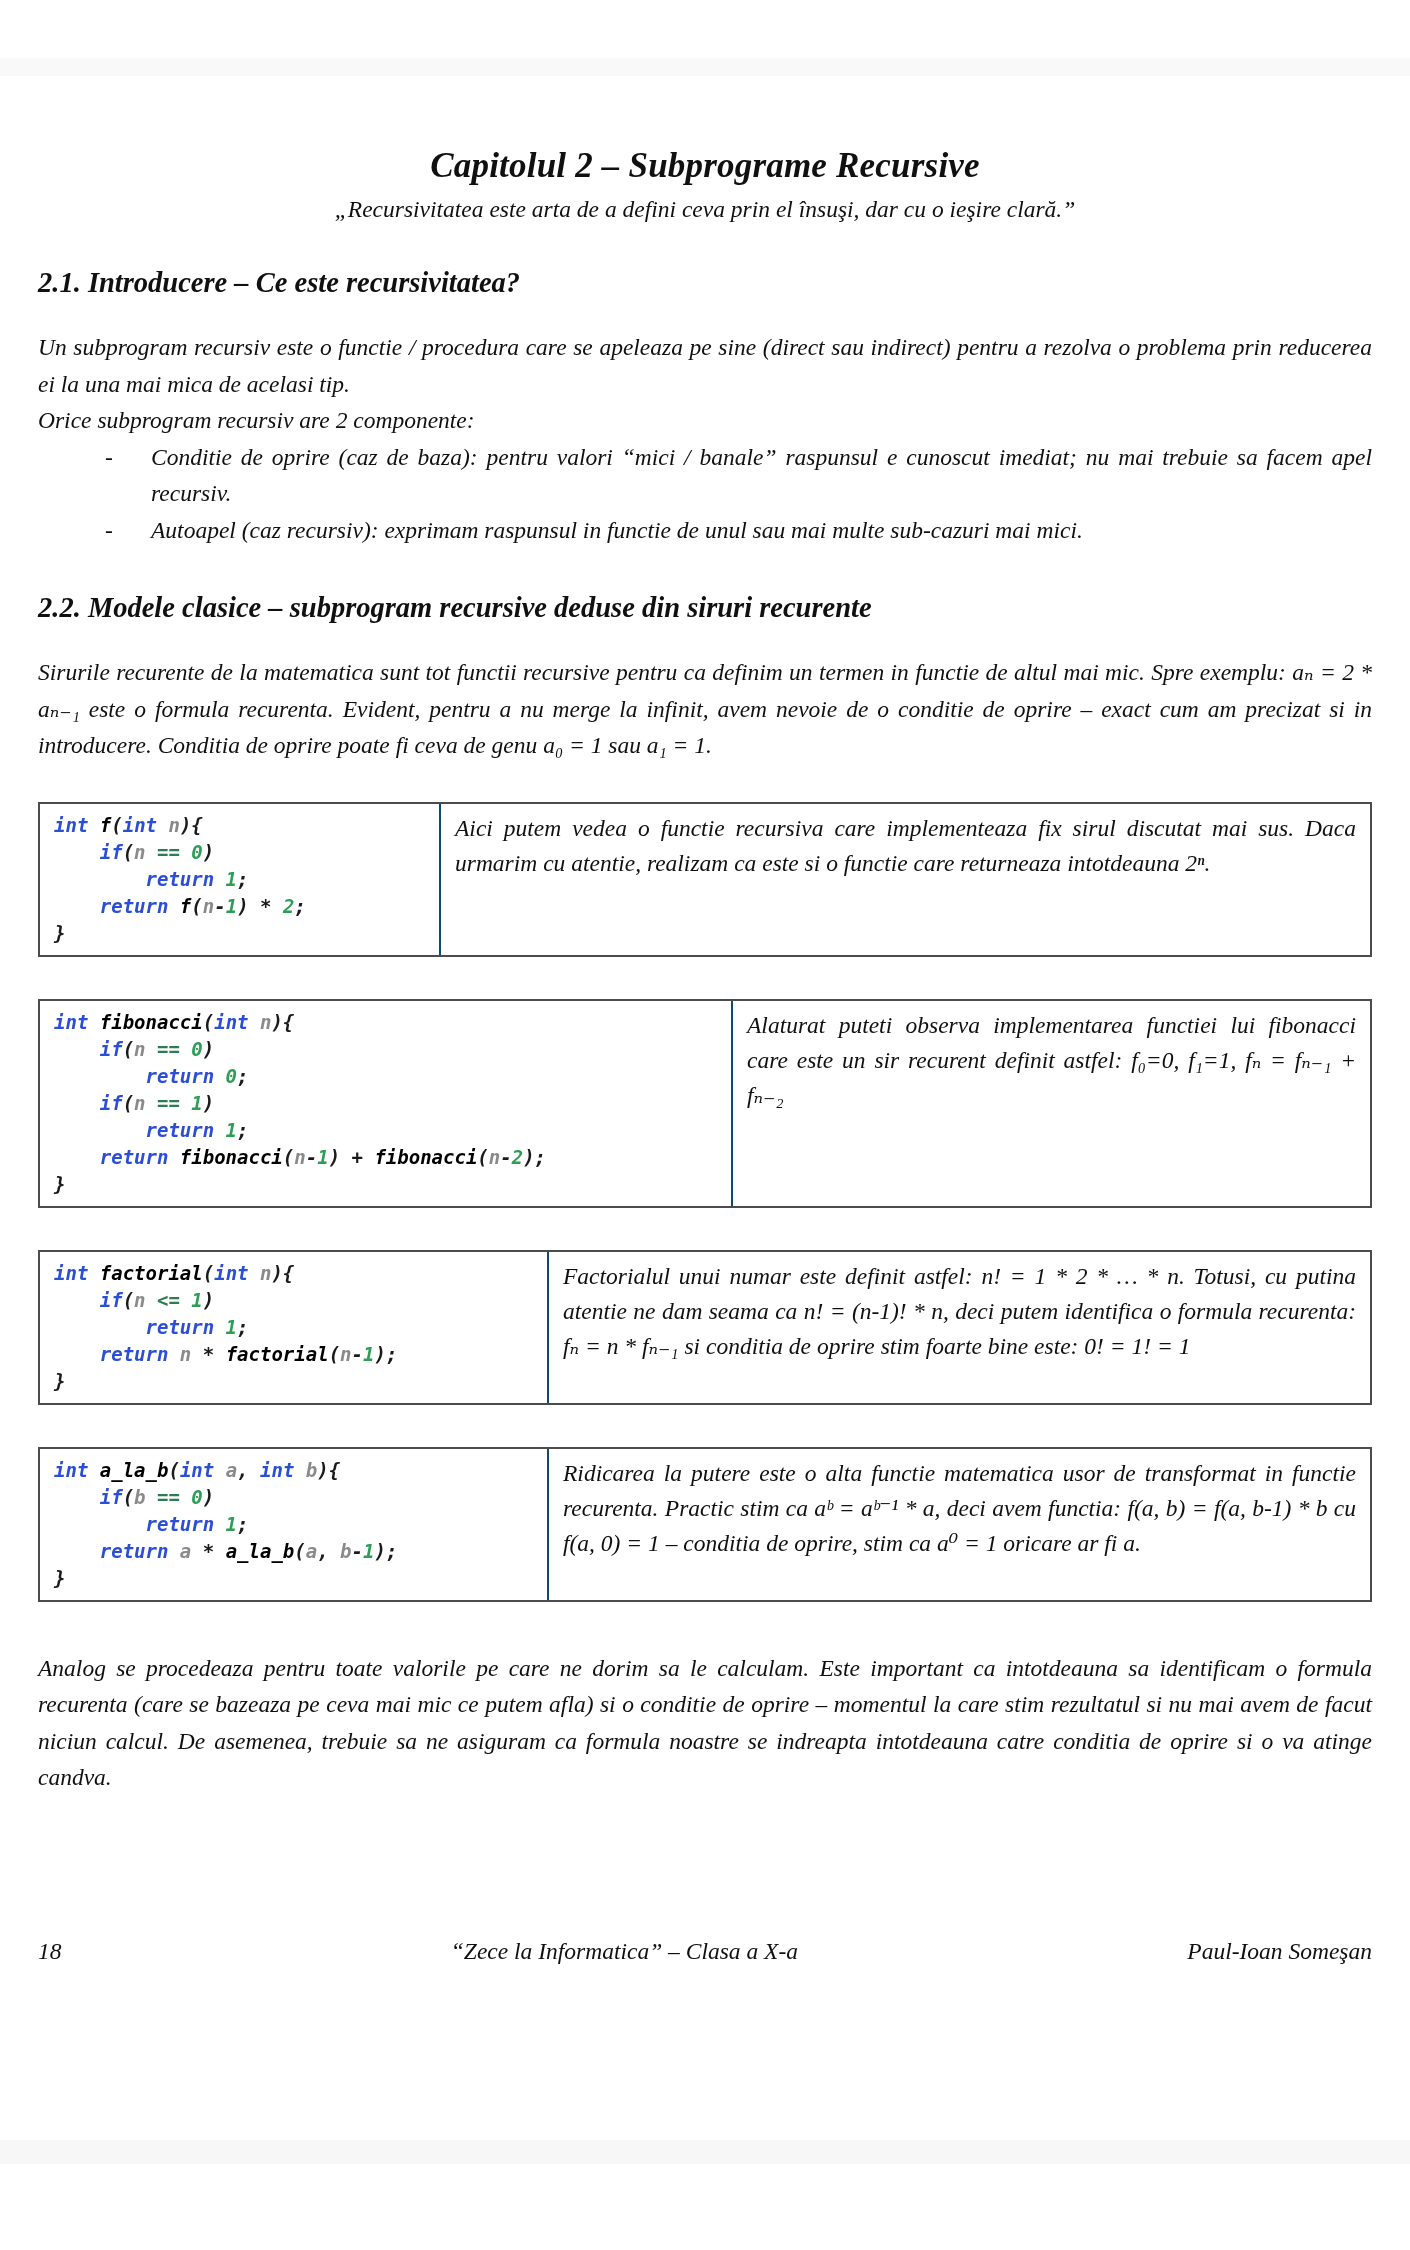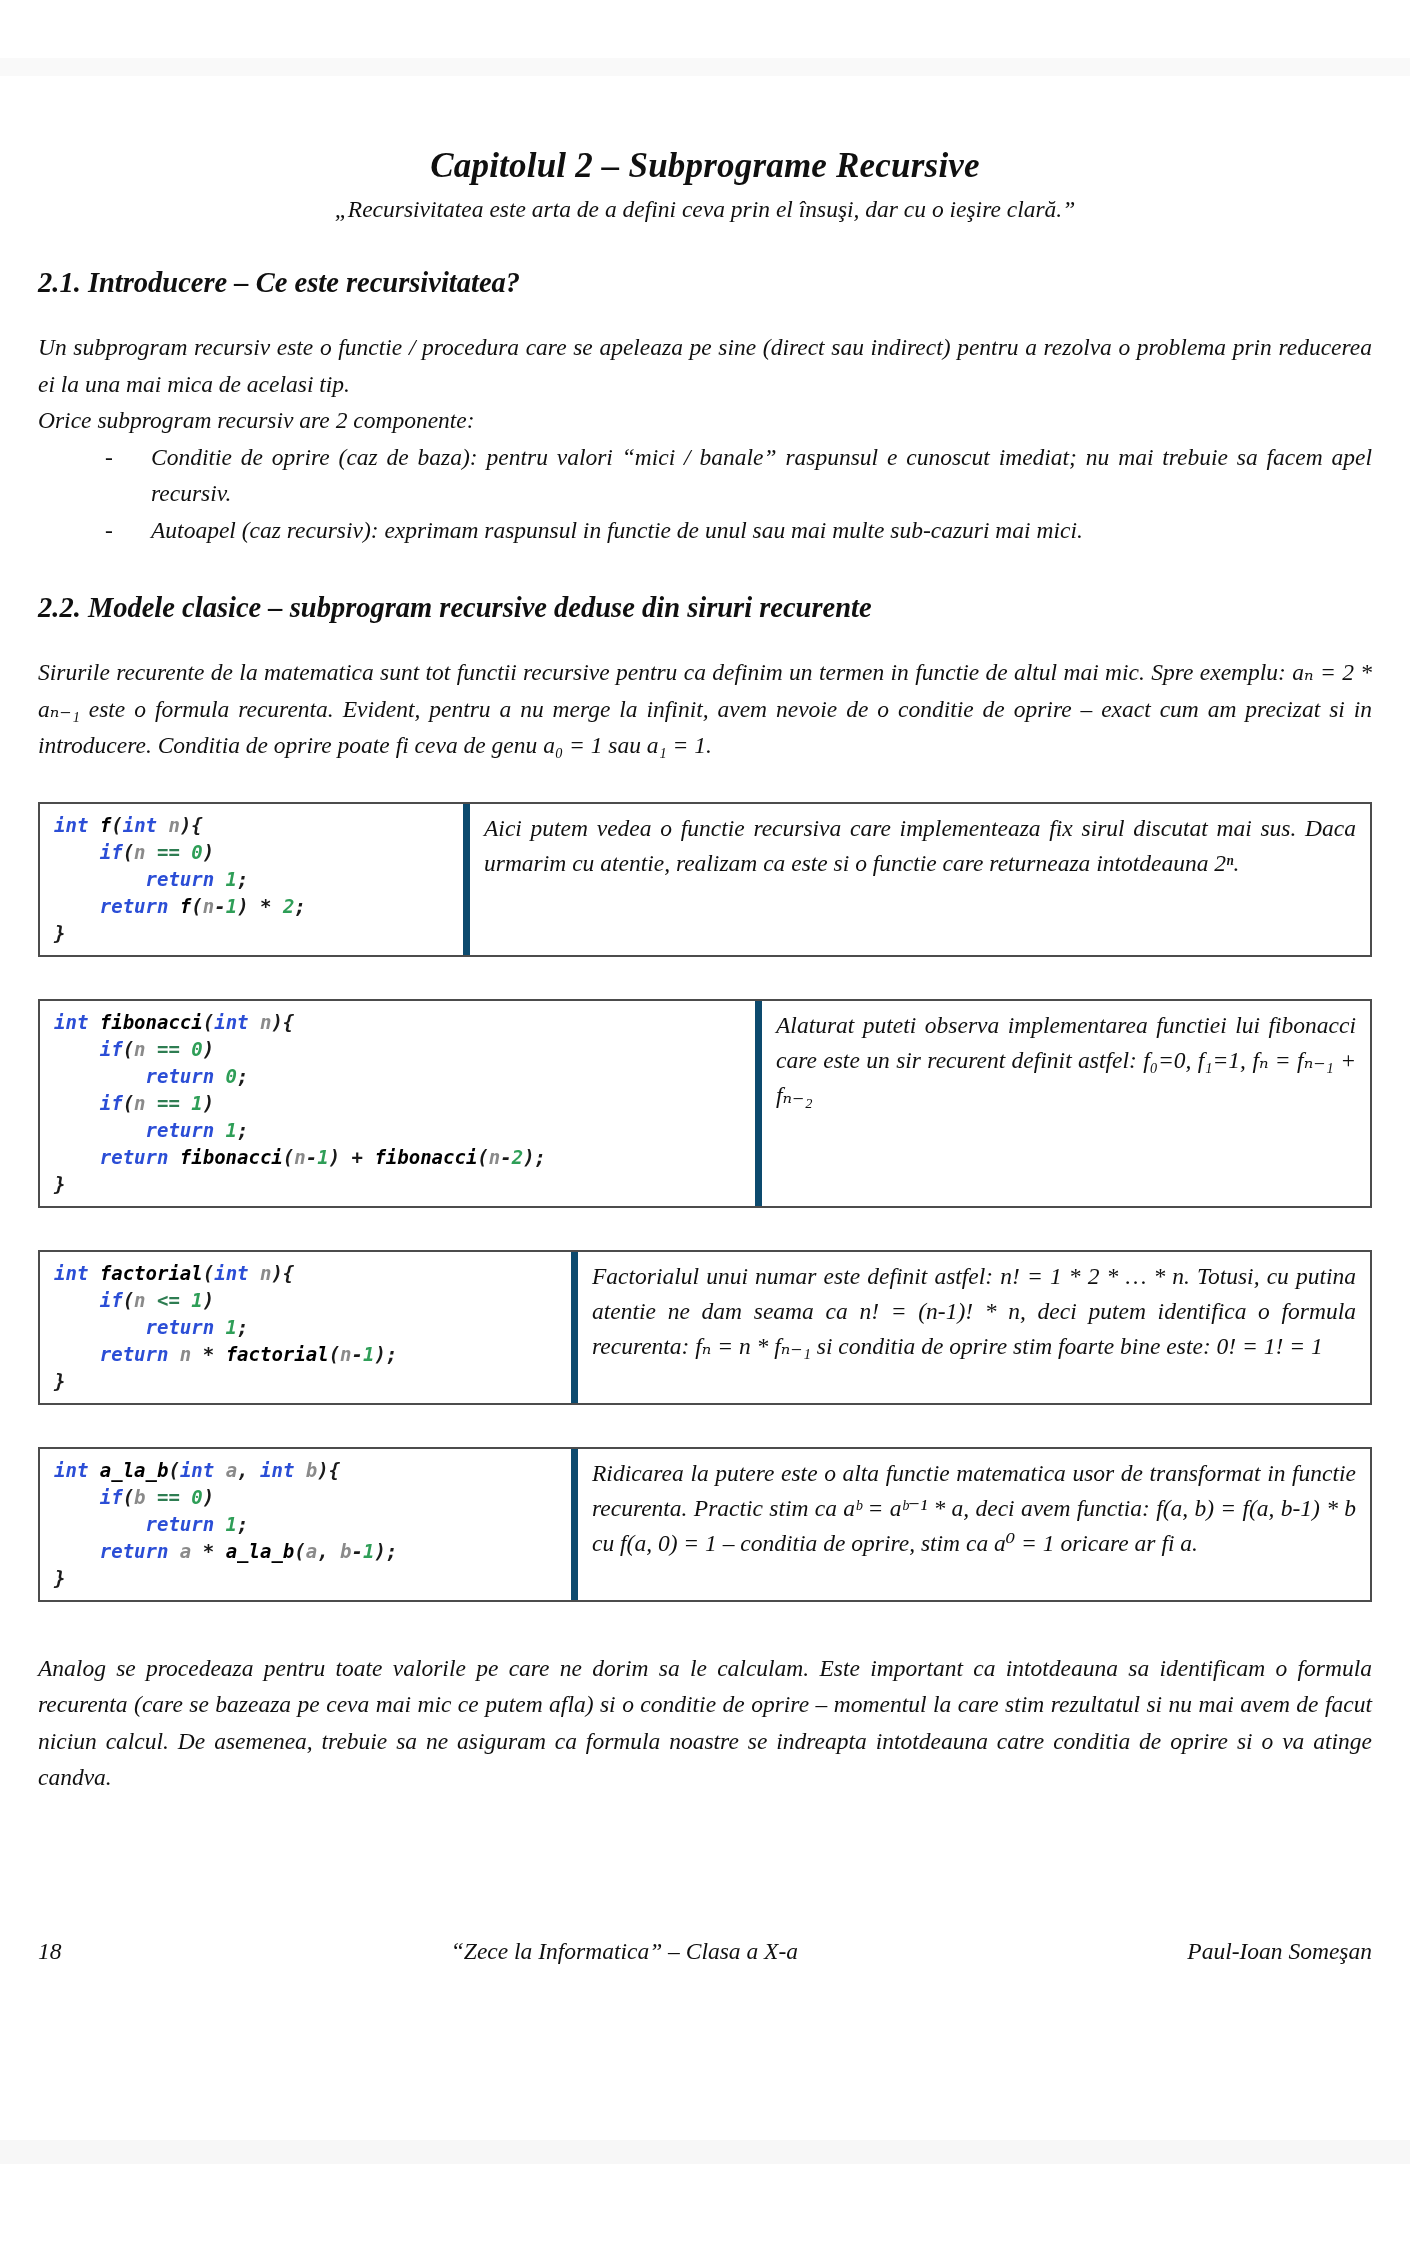--- a/index.html
+++ b/index.html
@@ -52,34 +52,34 @@
   
   .example-box{
     display:flex;
     margin:42px 0 0 0;
     border:2px solid #4c4c4c;
     background:#fff;
   }
   .example-box.first{margin-top:38px;}
   .code-cell{
     flex:0 0 auto;
-    padding:8px 28px 8px 14px;
+    padding:8px 4px 8px 14px;
     font-family:"DejaVu Sans Mono","Liberation Mono",monospace;
     font-size:19px;
     line-height:27px;
     font-weight:600;
     color:#1a1a1a;
     white-space:pre;
   }
   .code-w1{width:381px;}
   .code-w2{width:673px;}
   .code-w3{width:489px;}
   .expl-cell{
     flex:1 1 auto;
-    border-left:7px solid #0c4a6e;
+    border-left:2px solid #0c4a6e;
     padding:7px 14px 8px 14px;
   }
   .expl-cell p{
     margin:0;
     font-size:23.5px;
     line-height:35px;
     text-align:justify;
   }
   .tok-kw{color:#2b4ed6;}
   .tok-fn{color:#000000;font-weight:700;}

